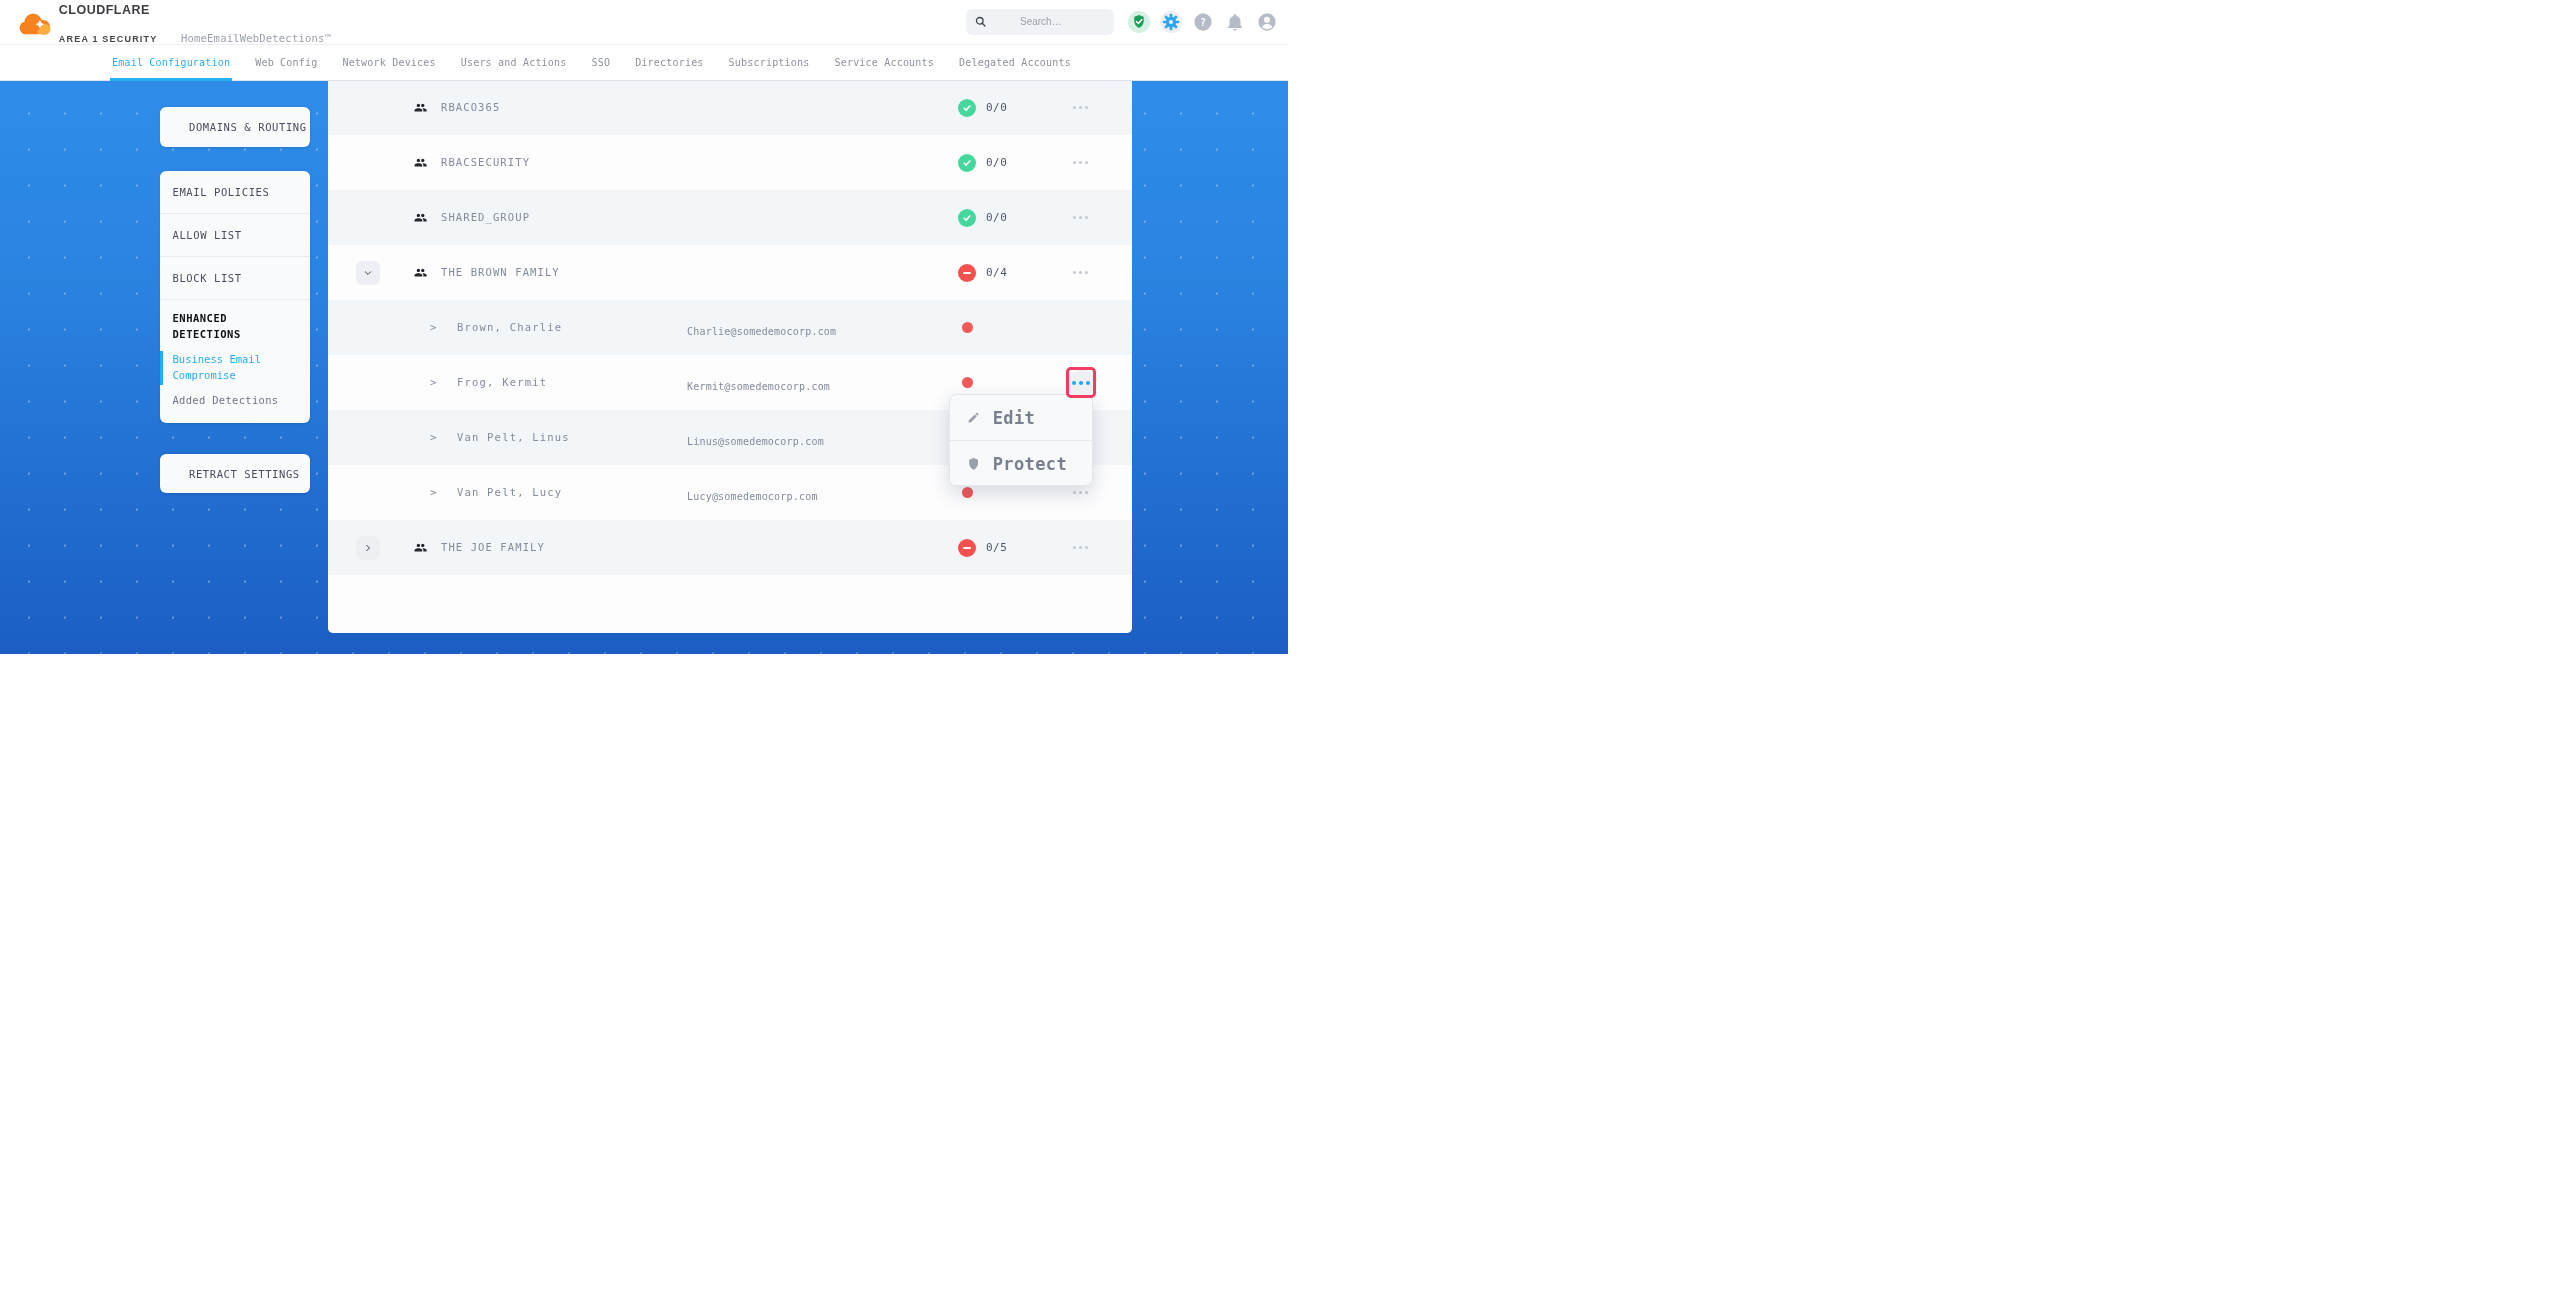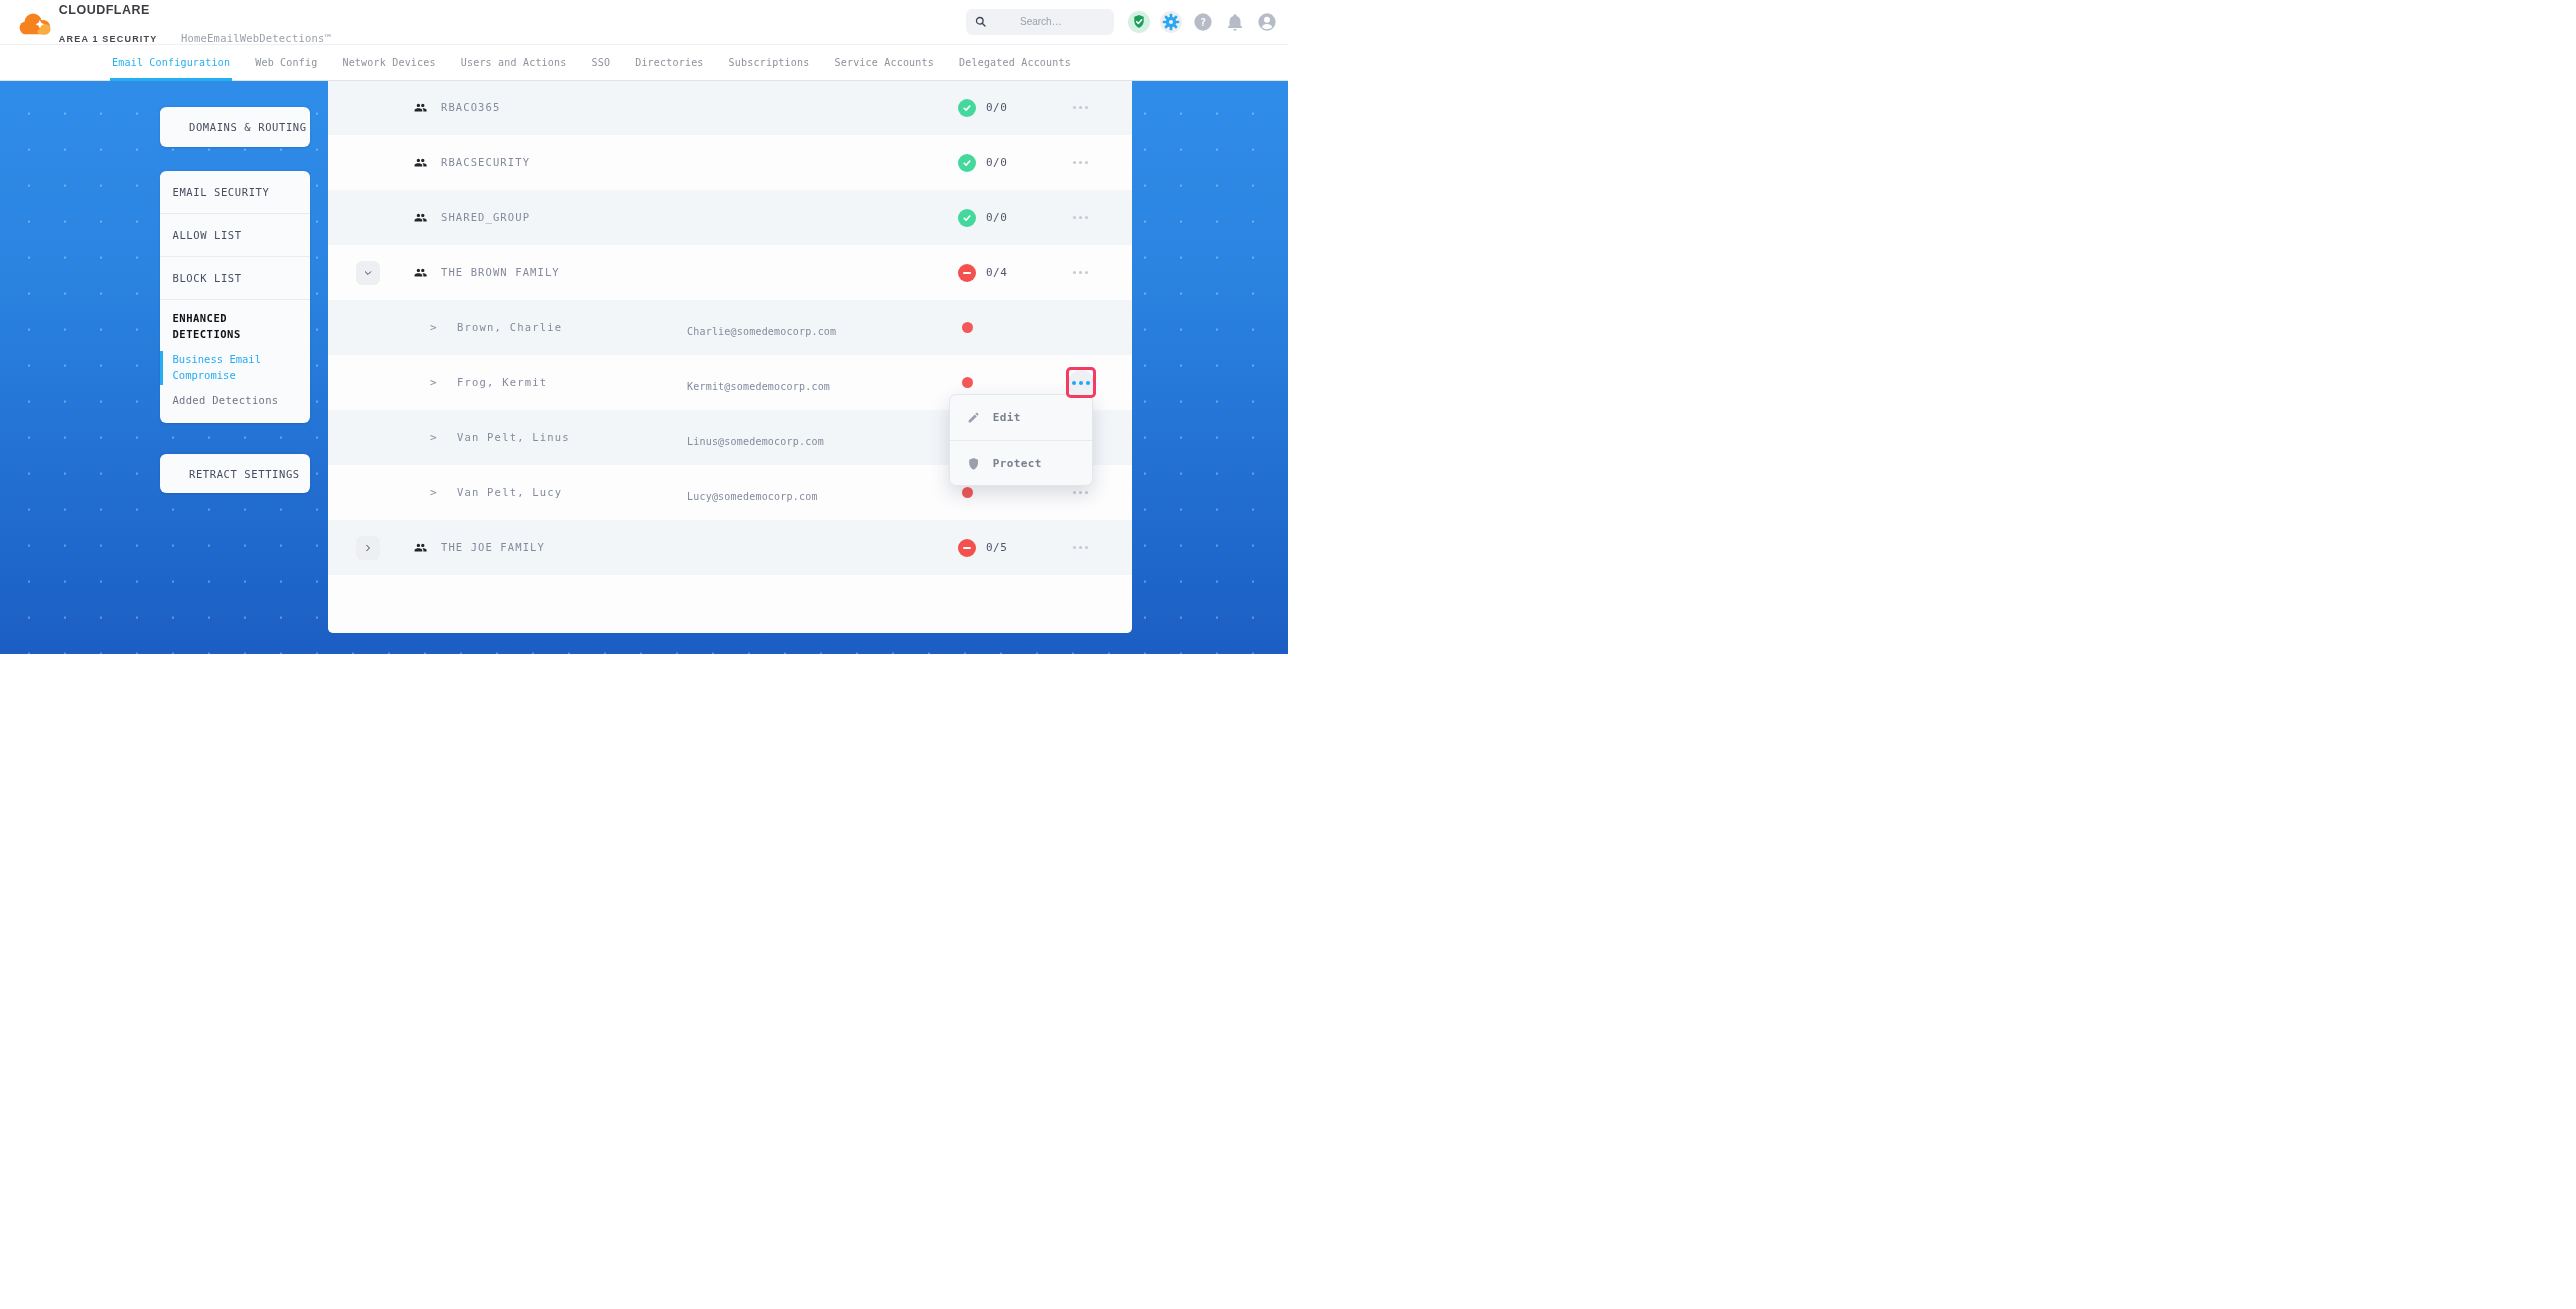--- a/index.html
+++ b/index.html
@@ -125,21 +125,21 @@
   }
   
   .ctx-menu{
     position:absolute;left:949px;top:394px;width:144px;height:92px;background:#f8f9fb;
     border:0.8px solid #e3e7ec;border-radius:7px;box-shadow:0 7.8px 18.7px rgba(25,40,70,.16);
     z-index:40;box-sizing:border-box;overflow:hidden;
   }
   .ctx-item{height:45px;display:flex;align-items:center;cursor:pointer;}
   .ctx-item + .ctx-item{border-top:0.8px solid #e6e9ed;}
   .ctx-item svg{width:13.2px;height:13.2px;margin-left:17px;margin-right:12.5px;flex:none;}
-  .ctx-label{font-size:11px;font-weight:bold;letter-spacing:0.4px;color:#787f8d;}
+  .ctx-label{font-size:17px;font-weight:bold;letter-spacing:0.4px;color:#787f8d;}
 </style>
 </head>
 <body>
 
 <div class="page-bg"></div>
 
 <div class="header">
   <div class="brand">
     <svg viewBox="0 0 52 34">
       <circle cx="14" cy="22" r="9" fill="#f6821f"></circle>
@@ -212,21 +212,21 @@
   <span class="tab">SSO</span>
   <span class="tab">Directories</span>
   <span class="tab">Subscriptions</span>
   <span class="tab">Service Accounts</span>
   <span class="tab">Delegated Accounts</span>
 </div>
 
 <div class="side-card card-single" id="card-domains">DOMAINS &amp; ROUTING</div>
 
 <div class="side-card" id="card-policies">
-  <div class="pol-item">EMAIL SECURITY</div>
+  <div class="pol-item">EMAIL POLICIES</div>
   <div class="pol-item">ALLOW LIST</div>
   <div class="pol-item">BLOCK LIST</div>
   <div class="enh-block">
     <div class="enh-title">ENHANCED DETECTIONS</div>
     <div class="enh-item active">
       <span class="act-bar"></span>
       <span>Business Email Compromise</span>
     </div>
     <div class="enh-item plain">Added Detections</div>
   </div>

